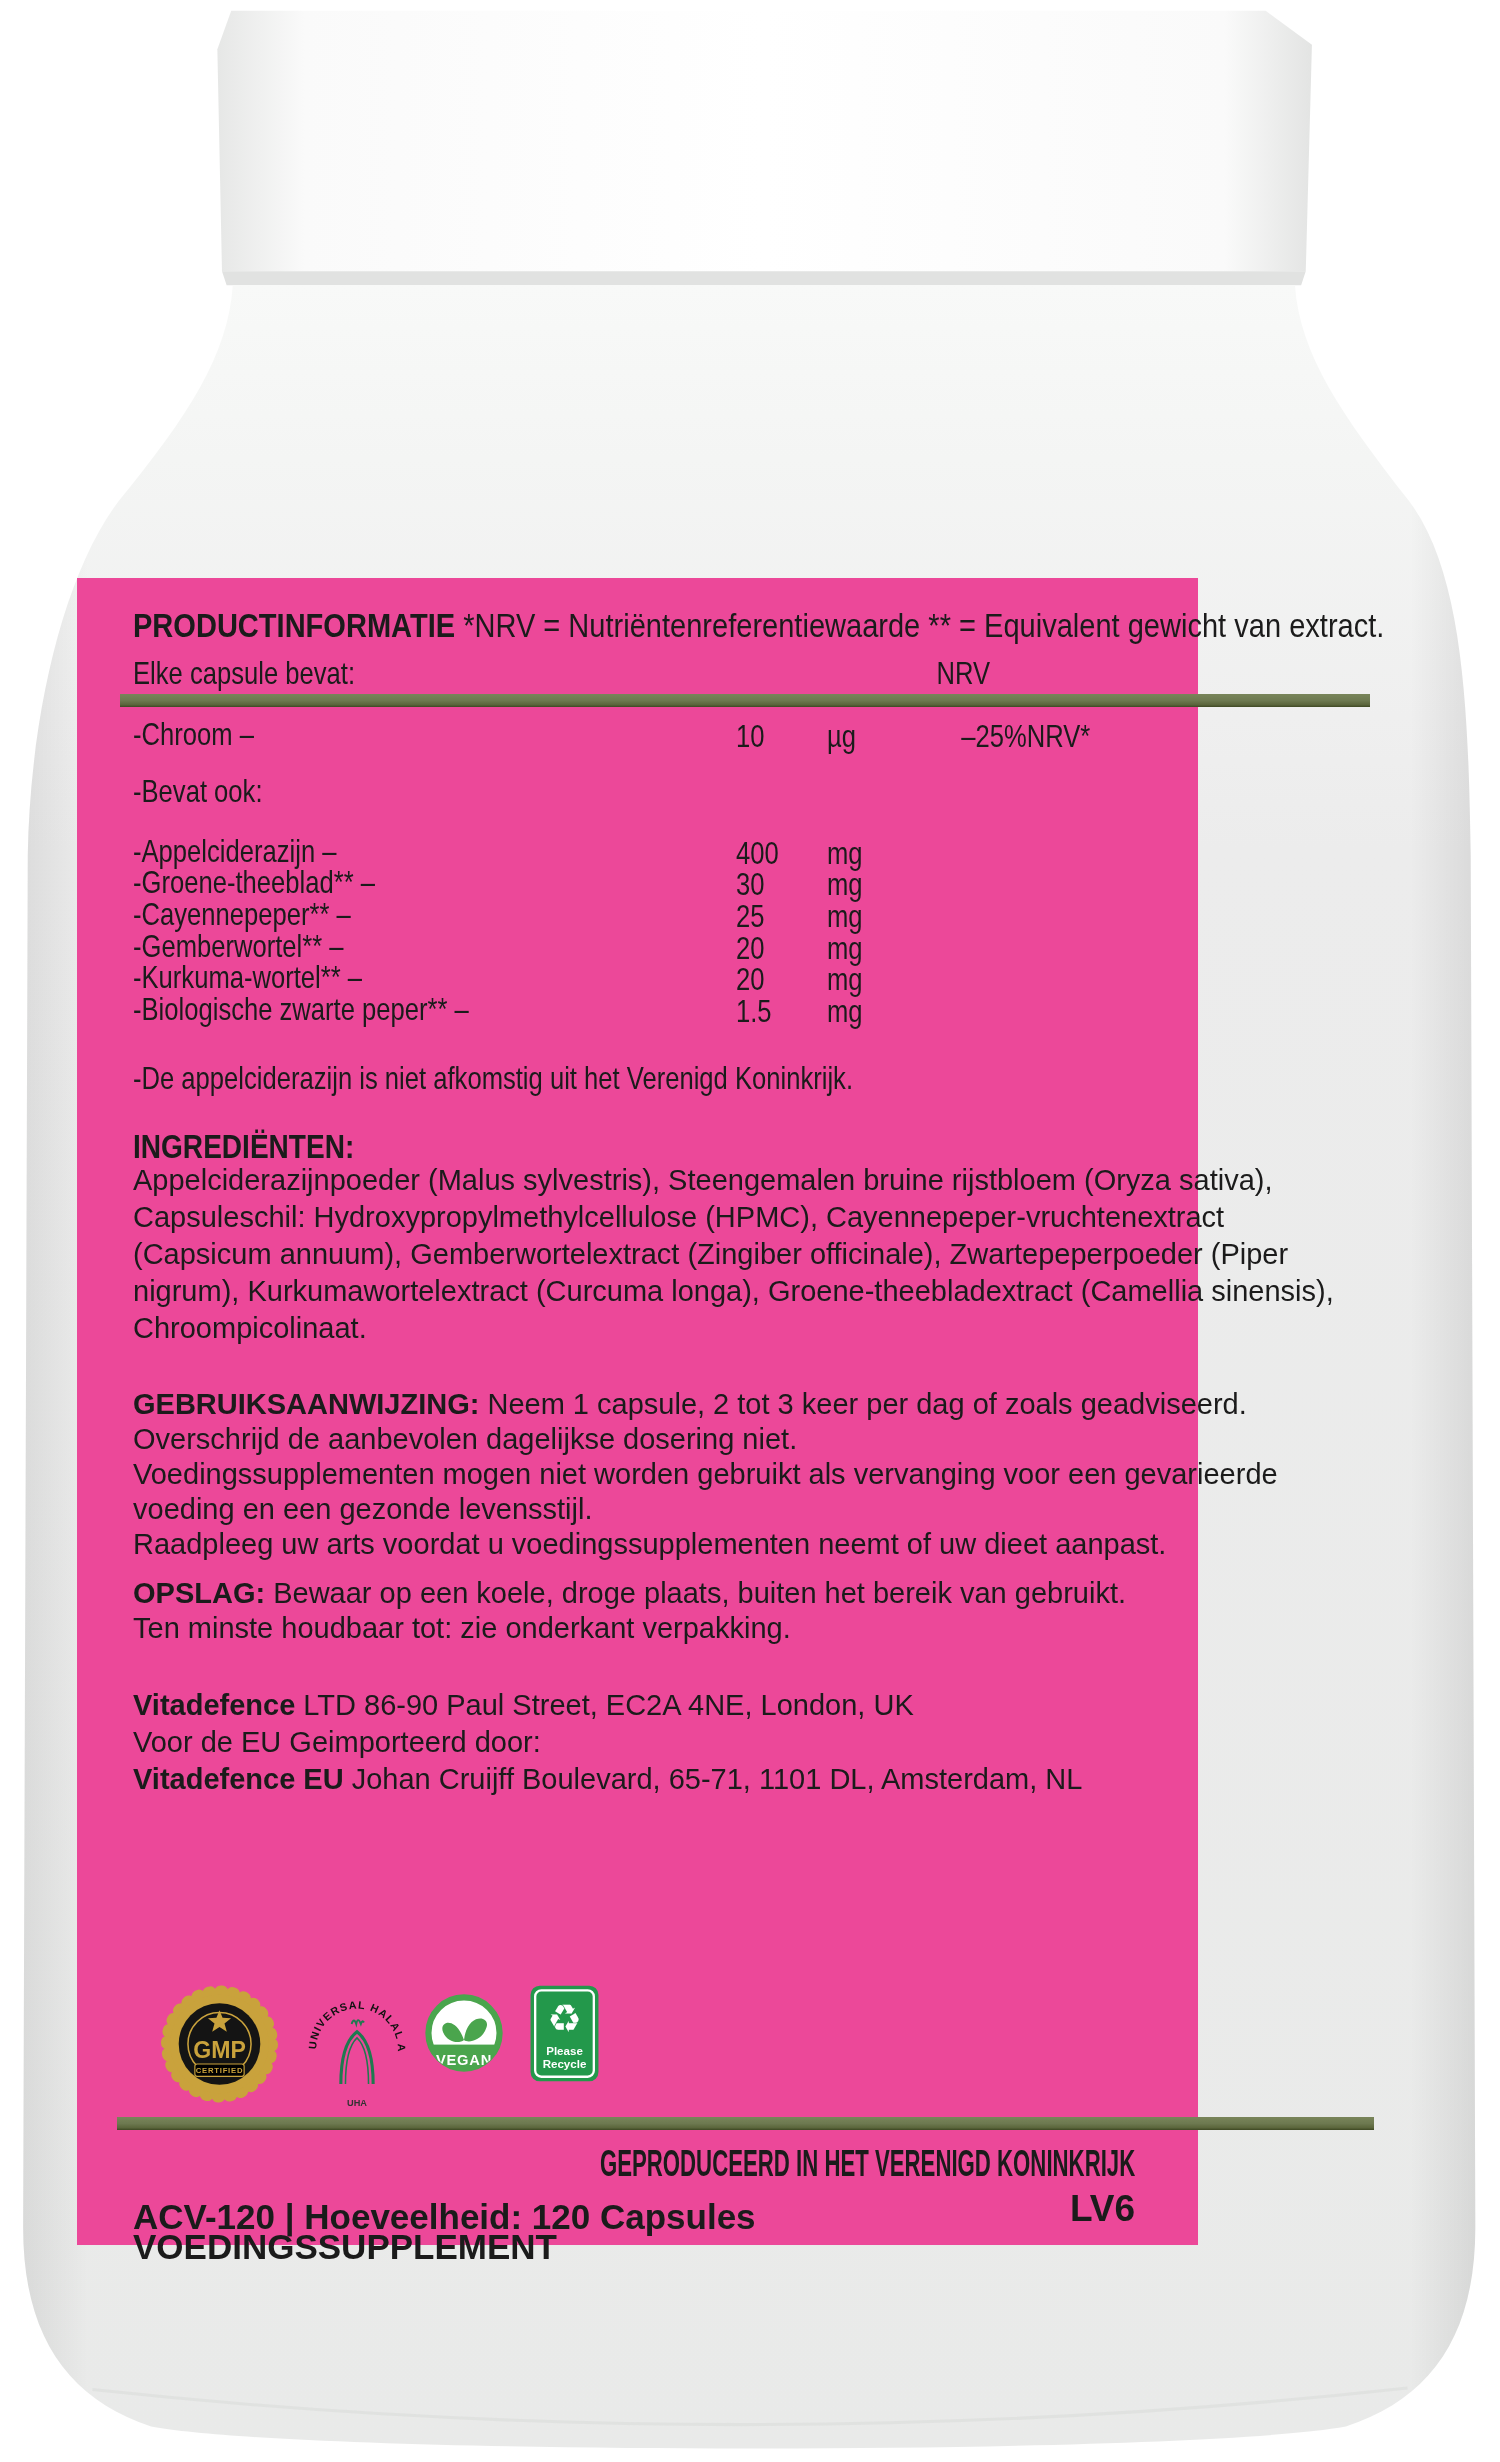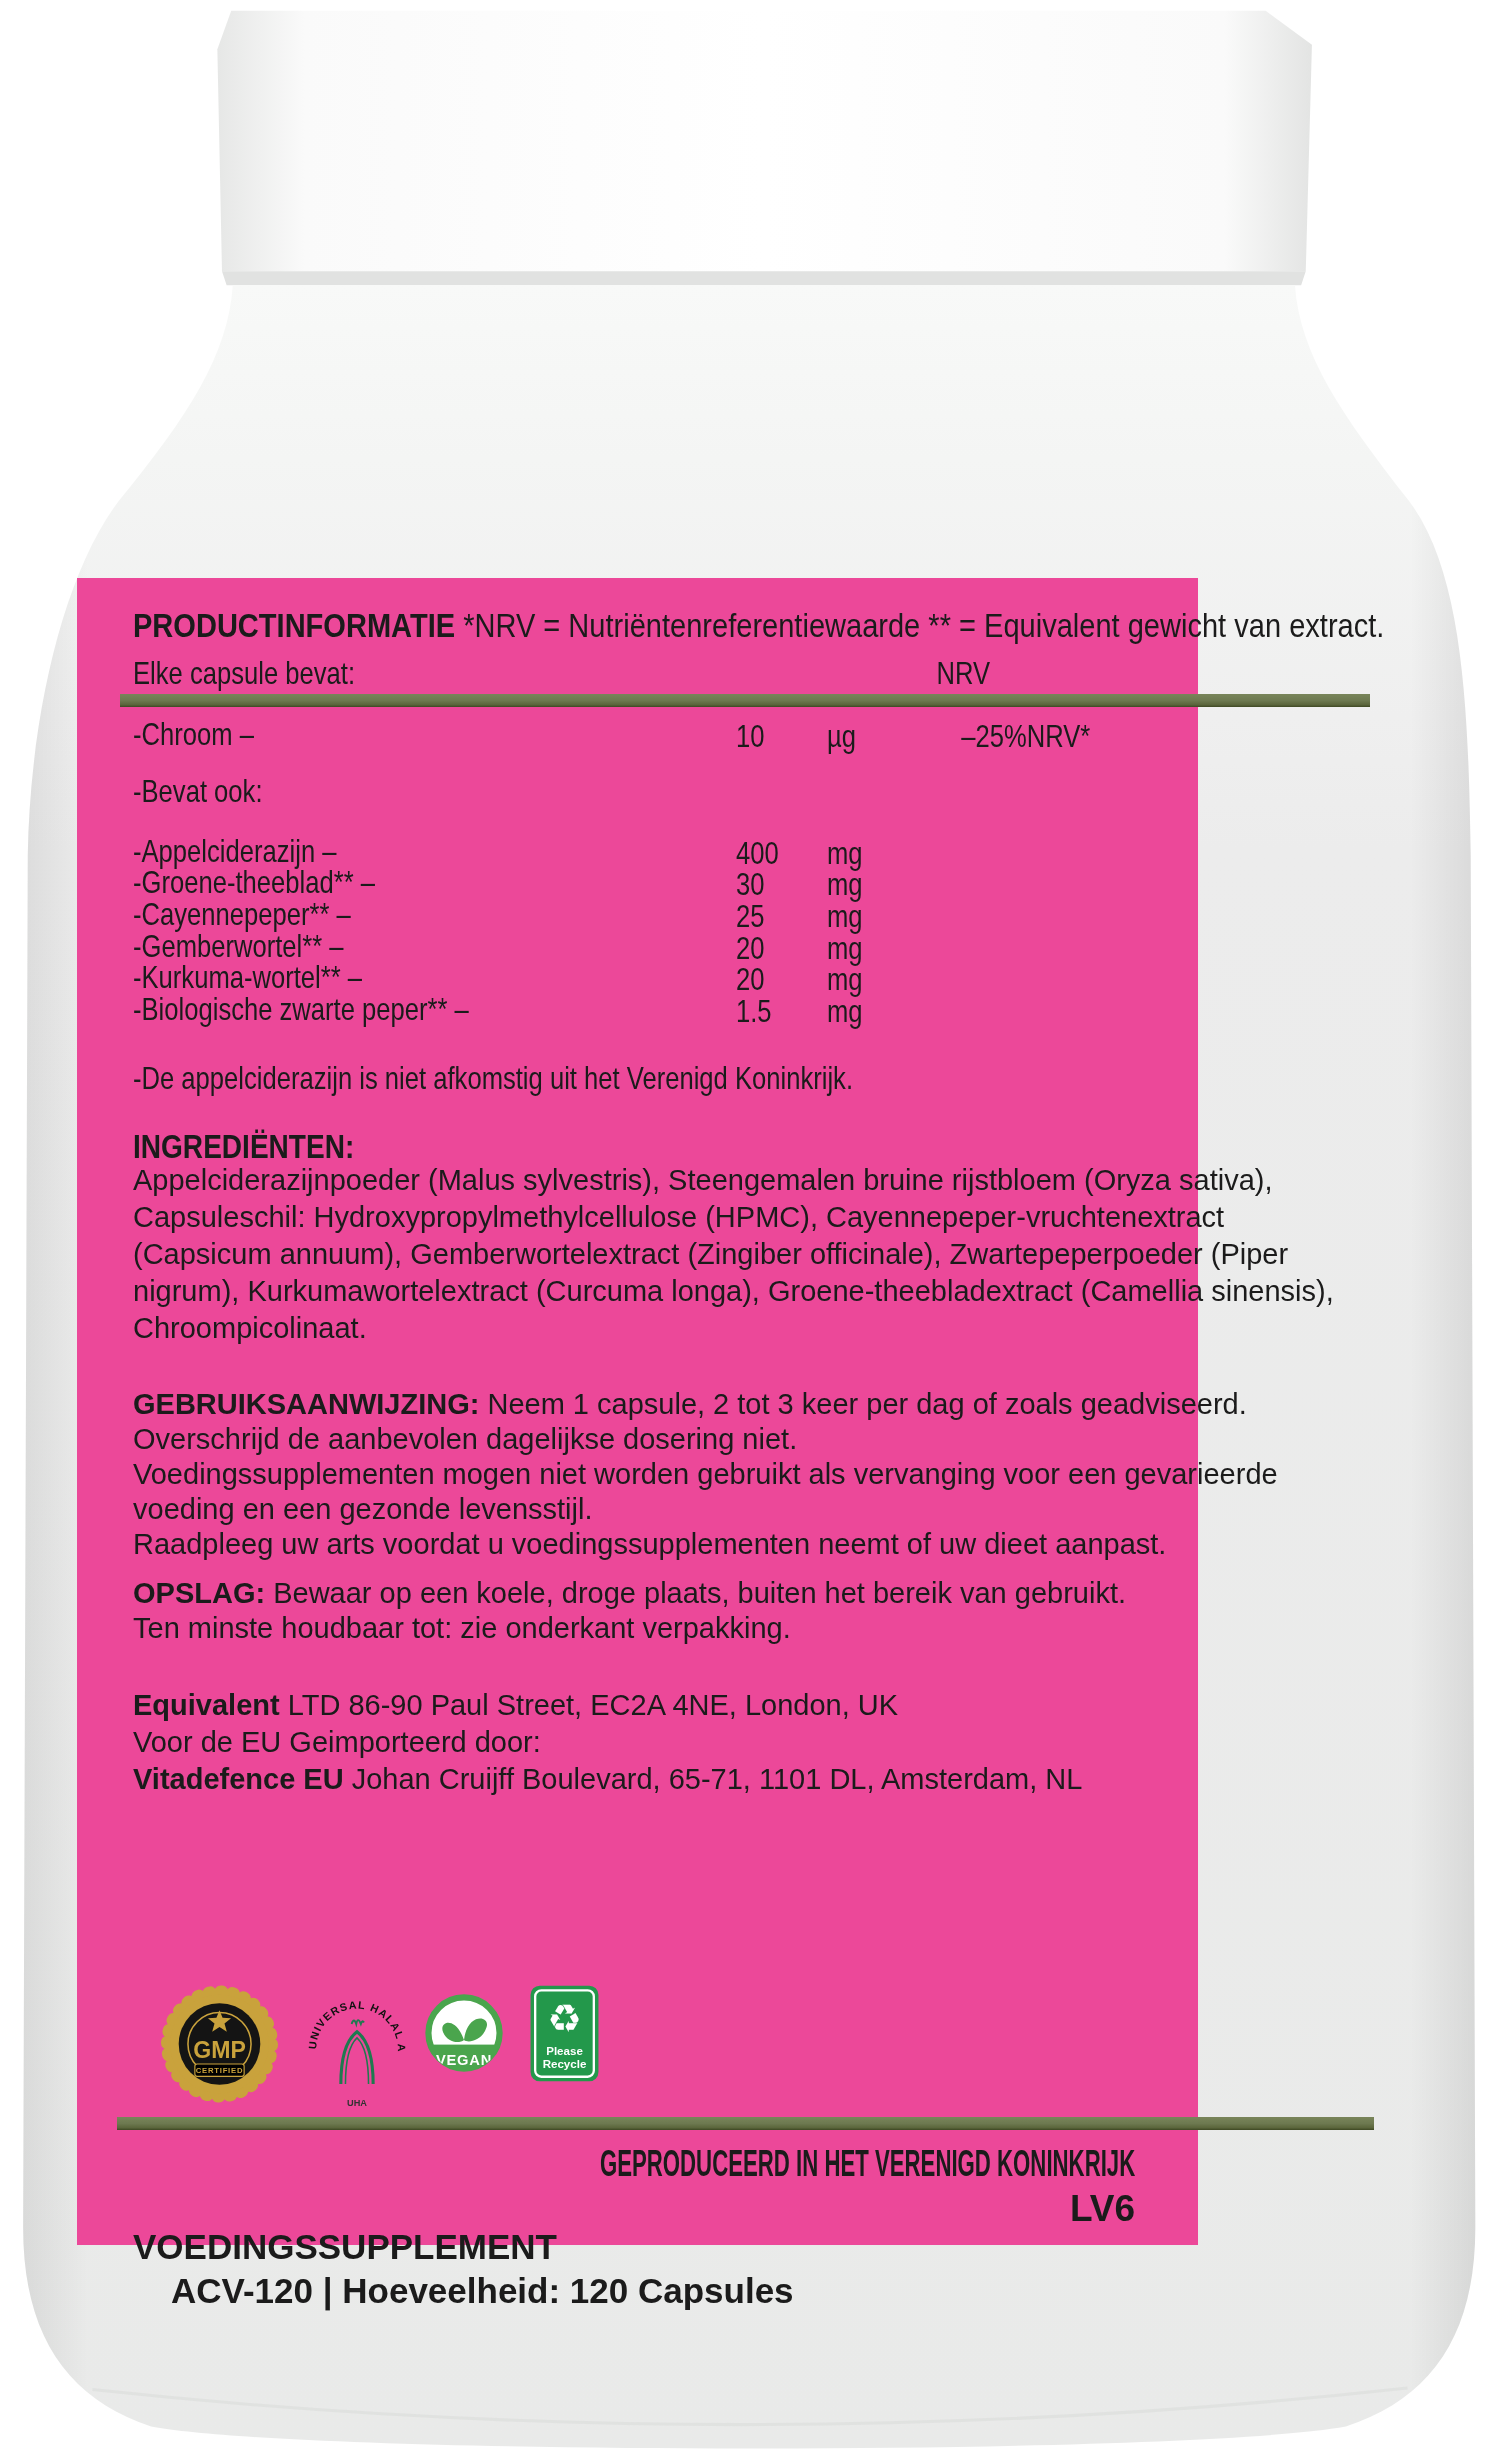--- a/index.html
+++ b/index.html
@@ -150,21 +150,21 @@
       <div>Raadpleeg uw arts voordat u voedingssupplementen neemt of uw dieet aanpast.</div>
     </div>
 
     <div class="abs para2" style="left:56px;top:998px;width:1241px;">
       <span class="bold">OPSLAG:</span>
       <span>Bewaar op een koele, droge plaats, buiten het bereik van gebruikt.</span>
       <div>Ten minste houdbaar tot: zie onderkant verpakking.</div>
     </div>
 
     <div class="abs para" style="left:56px;top:1109px;width:1241px;">
-      <div><span class="bold">Equivalent</span><span> LTD 86-90 Paul Street, EC2A 4NE, London, UK</span></div>
+      <div><span class="bold">Vitadefence</span><span> LTD 86-90 Paul Street, EC2A 4NE, London, UK</span></div>
       <div>Voor de EU Geimporteerd door:</div>
       <div><span class="bold">Vitadefence EU</span><span> Johan Cruijff Boulevard, 65-71, 1101 DL, Amsterdam, NL</span></div>
     </div>
 
     <div class="abs" style="left:16px;top:1392px;width:1341px;height:150px;">
 
       <svg class="abs" style="left:68px;top:0;" width="117" height="148" viewBox="0 0 152 192">
         <circle cx="76" cy="96" r="68" fill="none" stroke="var(--gmp-gold,#c9a23c)" stroke-width="16" stroke-dasharray="2 13.3" stroke-linecap="round"></circle>
         <circle cx="76" cy="96" r="64" fill="var(--gmp-gold,#c9a23c)"></circle>
         <circle cx="76" cy="96" r="53" fill="var(--gmp-black,#141414)"></circle>
@@ -208,21 +208,21 @@
         <rect x="8" y="8" width="76" height="112" rx="8" fill="none" stroke="#ffffff" stroke-width="3"></rect>
         <text x="46" y="62" text-anchor="middle" font-size="50" fill="#ffffff">♻</text>
         <text x="46" y="92" text-anchor="middle" font-size="15" font-weight="bold" fill="#ffffff">Please</text>
         <text x="46" y="109" text-anchor="middle" font-size="15" font-weight="bold" fill="#ffffff">Recycle</text>
       </svg>
     </div>
 
     <div class="abs bar" style="left:40px;top:1539px;width:1257px;"></div>
 
     <div class="abs footer-left" style="left:56px;top:1650px;">VOEDINGSSUPPLEMENT</div>
-    <div class="abs footer-left" style="left:56px;top:1694px;margin-left:38px;">ACV-120 | Hoeveelheid: 120 Capsules</div>
+    <div class="abs footer-left" style="left:56px;top:1620px;">ACV-120 | Hoeveelheid: 120 Capsules</div>
 
     <div class="abs footer-right" style="right:63px;top:1565px;">
       <span class="ucond-r">GEPRODUCEERD IN HET VERENIGD KONINKRIJK</span>
     </div>
     <div class="abs footer-right" style="right:63px;top:1610px;text-align:left;">LV6</div>
 
   </div>
 </div>
 
 

